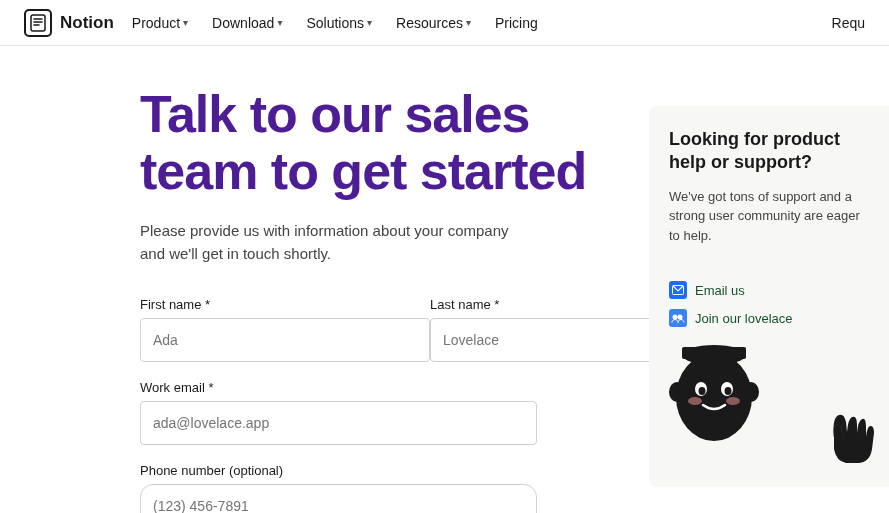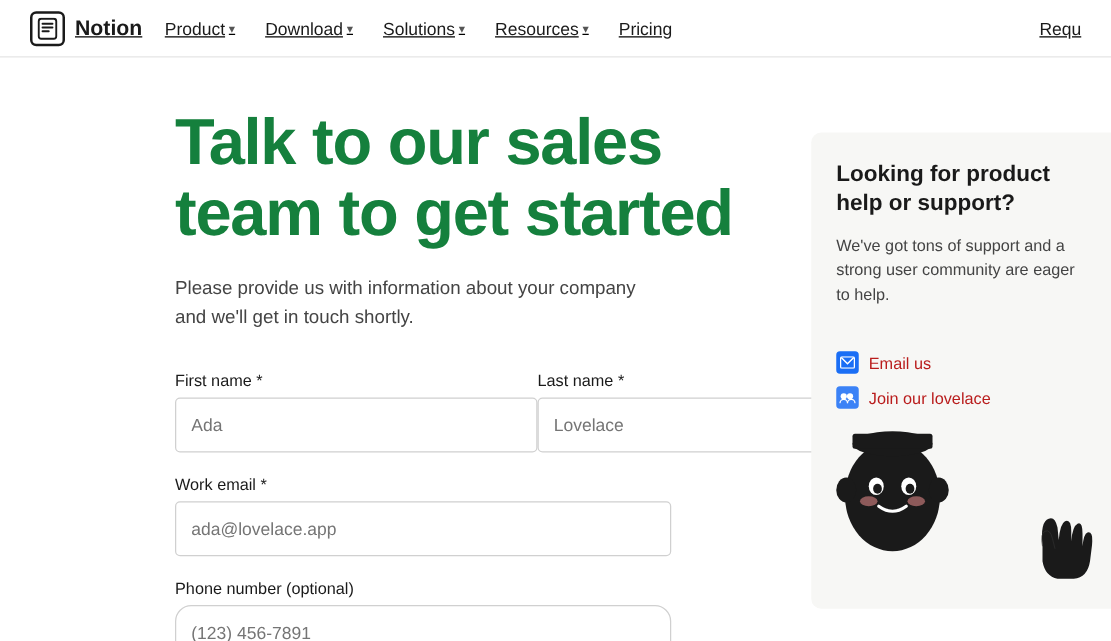--- a/index.html
+++ b/index.html
@@ -7,21 +7,20 @@
 
     
     nav {
       display: flex;
       align-items: center;
       padding: 0 24px;
       height: 46px;
       border-bottom: 1px solid #e5e5e5;
       position: relative;
       z-index: 10;
-      text-decoration: underline;
     }
     .nav-logo {
       display: flex;
       align-items: center;
       gap: 8px;
       font-size: 17px;
       font-weight: 600;
       color: #1a1a1a;
       text-decoration: none;
       margin-right: 8px;
@@ -74,21 +73,21 @@
 
     .left-column {
       flex: 1;
       max-width: 580px;
     }
 
     h1 {
       font-size: 52px;
       font-weight: 800;
       line-height: 1.1;
-      color: #15803d;
+      color: #4c1d95;
       margin-bottom: 20px;
       letter-spacing: -1px;
     }
 
     .subtitle {
       font-size: 15px;
       color: #444;
       line-height: 1.5;
       margin-bottom: 32px;
       max-width: 390px;
@@ -157,21 +156,21 @@
       color: #444;
       line-height: 1.5;
       margin-bottom: 36px;
     }
 
     .panel-link {
       display: flex;
       align-items: center;
       gap: 8px;
       font-size: 13px;
-      color: #b91c1c;
+      color: #14532d;
       margin-bottom: 10px;
       cursor: pointer;
     }
 
     .panel-link-icon {
       width: 18px;
       height: 18px;
       background: #1a6ef5;
       border-radius: 3px;
       display: flex;

